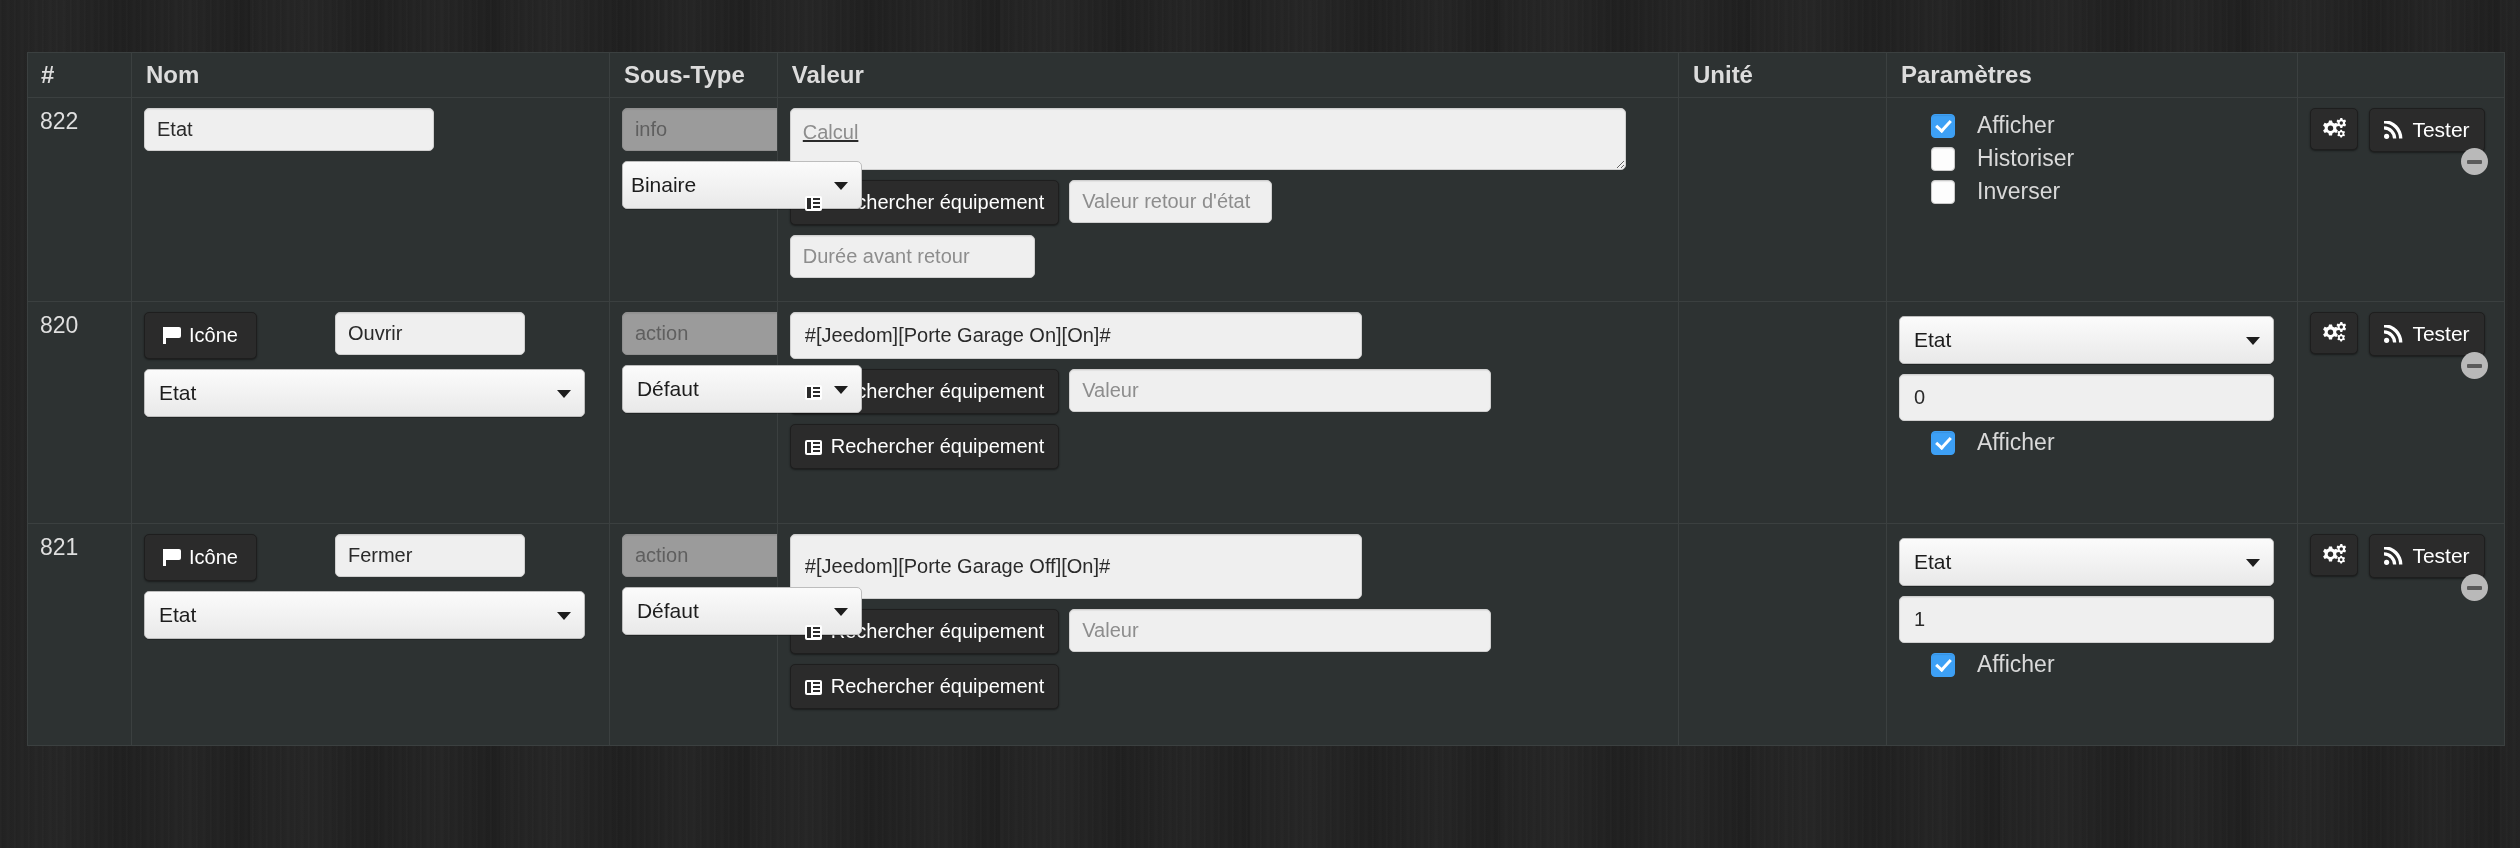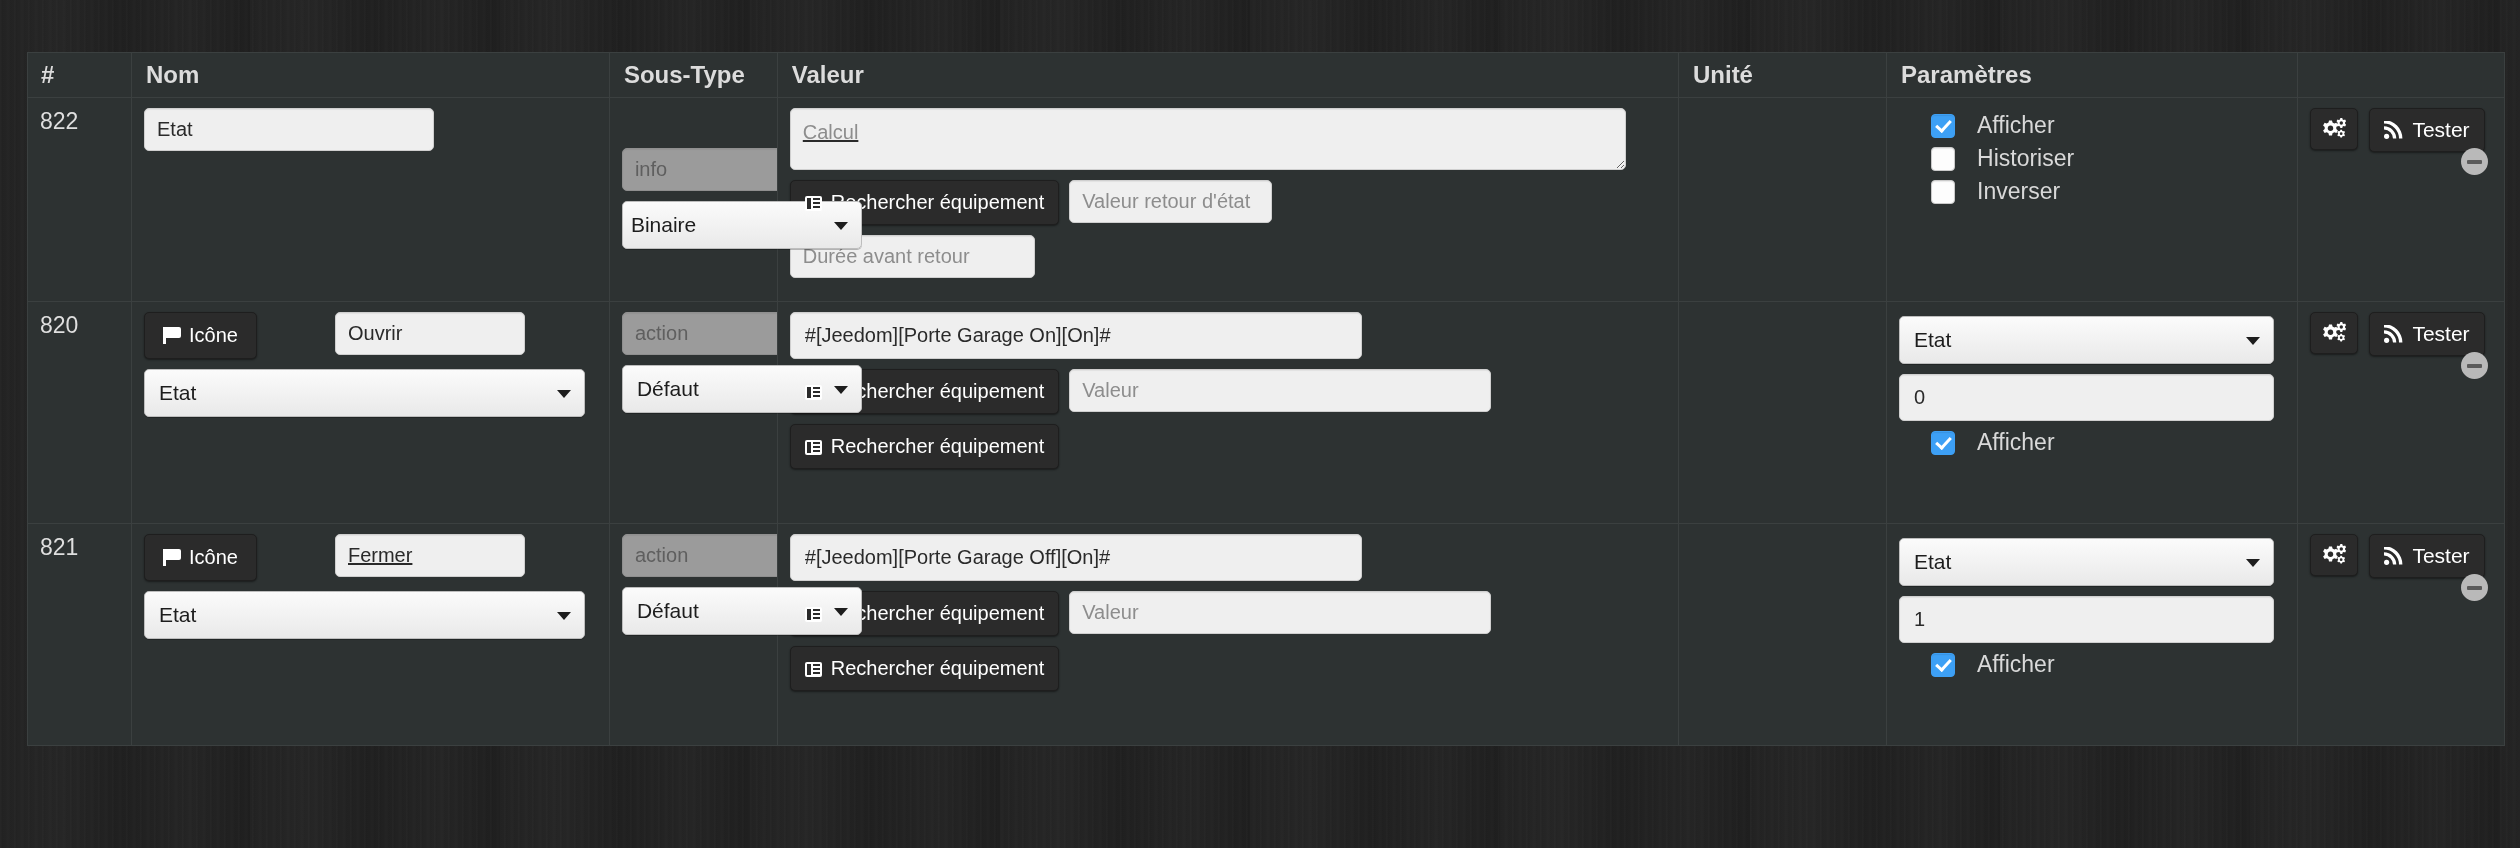--- a/index.html
+++ b/index.html
@@ -278,21 +278,21 @@
     <tbody>
 
       <tr style="height:204px;">
         <td class="idcell">822</td>
 
         <td>
           <input class="fld" style="width: 290px;" value="Etat">
         </td>
 
         <td>
-          <input class="fld disabled" style="width: 240px; margin-top: 40px;" readonly="" placeholder="info">
+          <input class="fld disabled" style="width: 240px;" readonly="" placeholder="info">
           <span class="selwrap mt" style="width:240px;">
             <span class="sel" style="width:240px;padding-left:8px;">Binaire</span>
           </span>
         </td>
 
         <td>
           <textarea class="fld" style="width: 836px; height: 62px; padding-top: 12px;" rows="1" placeholder="Calcul"></textarea>
           <div class="inline-wrap mt">
             <span class="btn-dark">
               <span class="ico-list"></span><span>Rechercher équipement</span>
@@ -432,36 +432,36 @@
       </tr>
 
       <tr style="height:222px;">
         <td class="idcell">821</td>
 
         <td>
           <div class="inline-wrap">
             <span class="btn-dark" style="padding:11px 18px;">
               <span class="ico-flag"></span><span>Icône</span>
             </span>
-            <input class="fld" style="width: 190px; margin-left: 68px; text-decoration: underline;" value="Fermer">
+            <input class="fld" style="width: 190px; margin-left: 68px;" value="Fermer">
           </div>
           <span class="selwrap mt" style="width:441px;">
             <span class="sel" style="width:441px;">Etat</span>
           </span>
         </td>
 
         <td>
           <input class="fld disabled" style="width: 240px;" readonly="" placeholder="action">
           <span class="selwrap mt" style="width:240px;">
             <span class="sel" style="width:240px;">Défaut</span>
           </span>
         </td>
 
         <td>
-          <input class="fld" style="width: 572px; padding: 11px 14px;" value="#[Jeedom][Porte Garage Off][On]#">
+          <input class="fld" style="width: 572px; padding: 20px 14px;" value="#[Jeedom][Porte Garage Off][On]#">
           <div class="inline-wrap mt">
             <span class="btn-dark">
               <span class="ico-list"></span><span>Rechercher équipement</span>
             </span>
             <input class="fld" style="width: 422px;" placeholder="Valeur">
           </div>
           <span class="btn-dark mt">
             <span class="ico-list"></span><span>Rechercher équipement</span>
           </span>
         </td>

